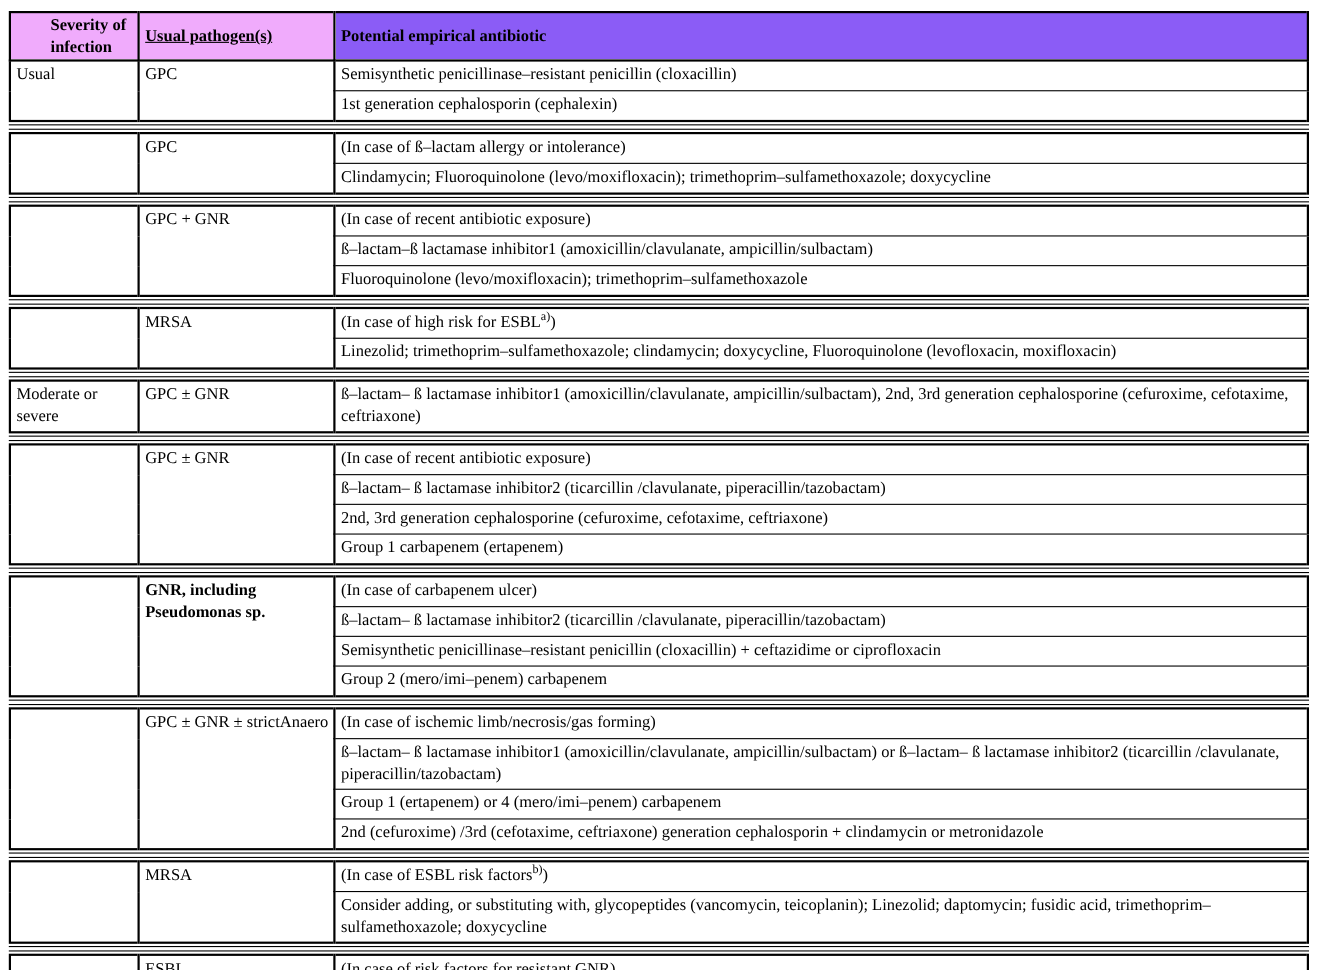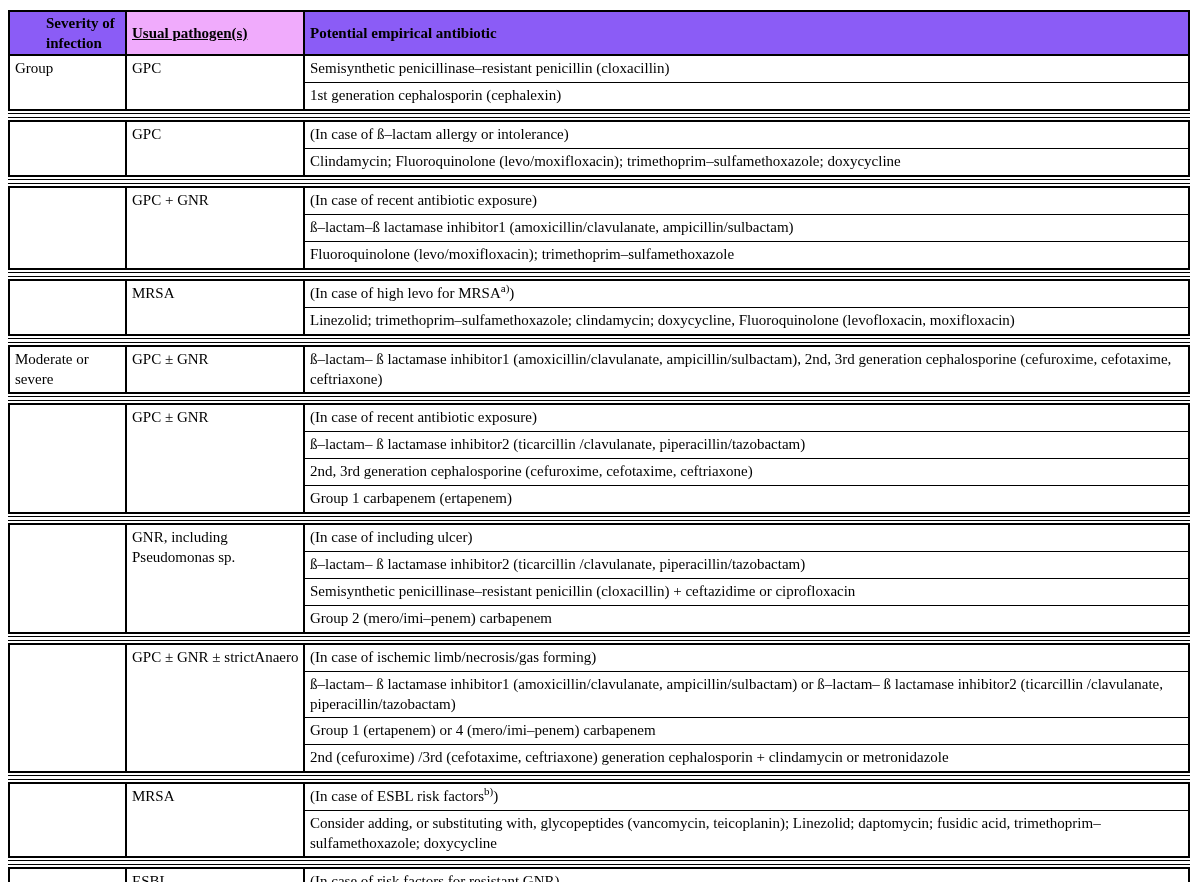--- a/index.html
+++ b/index.html
@@ -32,21 +32,21 @@
     vertical-align: middle;
     font-weight: bold;
     border-bottom: 2px solid #000;
     padding-top: 1px; padding-bottom: 1px;
     height: 40px;
   }
   col.c1 { width: 117px; }
   col.c2 { width: 178px; }
   td.sev { }
   td.pat { white-space: nowrap; }
-  td.pat.wrap { white-space: normal; }
+  td.pat.wrap { white-space: normal; font-weight: bold; }
   td.ab { height: 21px; }
   sup { font-size: 11px; line-height: 0; }
 
   .rule {
     height: 3px;
     border-top: 1px solid #000;
     border-bottom: 1px solid #000;
     margin: 2px 0;
     width: 1182px;
   }
@@ -57,26 +57,26 @@
 <div id="sheet">
 
   <table class="sec">
     <colgroup>
         <col class="c1">
         <col class="c2">
         <col class="c3">
       </colgroup>
     <tbody>
         <tr class="hdr">
-      <th style="background: #8b5cf6; padding-left: 36px;">Severity of infection</th>
+      <th style="background: #f0abfc; padding-left: 36px;">Severity of infection</th>
       <th style="background: #f0abfc; text-decoration: underline;">Usual pathogen(s)</th>
       <th style="background: #8b5cf6;">Potential empirical antibiotic</th>
     </tr>
     <tr>
-      <td class="sev" rowspan="2">Group</td>
+      <td class="sev" rowspan="2">Usual</td>
       <td class="pat" rowspan="2">GPC</td>
       <td class="ab">Semisynthetic penicillinase–resistant penicillin (cloxacillin)</td>
     </tr>
     <tr>
       <td class="ab">1st generation cephalosporin (cephalexin)</td>
     </tr>
   </tbody>
     </table>
 
   <div class="rule"></div>
@@ -127,21 +127,21 @@
   <table class="sec">
     <colgroup>
         <col class="c1">
         <col class="c2">
         <col class="c3">
       </colgroup>
     <tbody>
         <tr>
       <td class="sev" rowspan="2"></td>
       <td class="pat" rowspan="2">MRSA</td>
-      <td class="ab"><span>(In case of high levo for MRSA</span><sup>a)</sup><span>)</span></td>
+      <td class="ab"><span>(In case of high risk for ESBL</span><sup>a)</sup><span>)</span></td>
     </tr>
     <tr>
       <td class="ab">Linezolid; trimethoprim–sulfamethoxazole; clindamycin; doxycycline, Fluoroquinolone (levofloxacin, moxifloxacin)</td>
     </tr>
   </tbody>
     </table>
 
   <div class="rule"></div>
 
   <table class="sec">
@@ -190,21 +190,21 @@
   <table class="sec">
     <colgroup>
         <col class="c1">
         <col class="c2">
         <col class="c3">
       </colgroup>
     <tbody>
         <tr>
       <td class="sev" rowspan="4"></td>
       <td class="pat wrap" rowspan="4">GNR, including Pseudomonas sp.</td>
-      <td class="ab">(In case of including ulcer)</td>
+      <td class="ab">(In case of carbapenem ulcer)</td>
     </tr>
     <tr>
       <td class="ab">ß–lactam– ß lactamase inhibitor2 (ticarcillin /clavulanate, piperacillin/tazobactam)</td>
     </tr>
     <tr>
       <td class="ab">Semisynthetic penicillinase–resistant penicillin (cloxacillin) + ceftazidime or ciprofloxacin</td>
     </tr>
     <tr>
       <td class="ab">Group 2 (mero/imi–penem) carbapenem</td>
     </tr>

